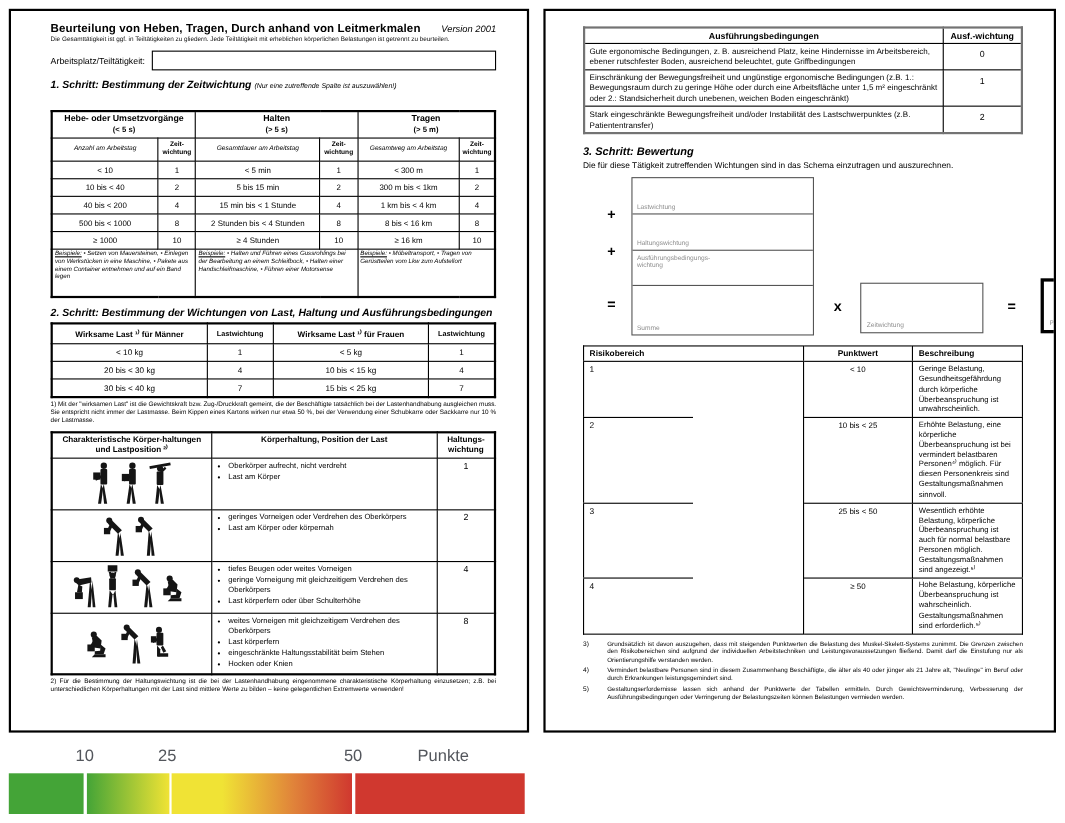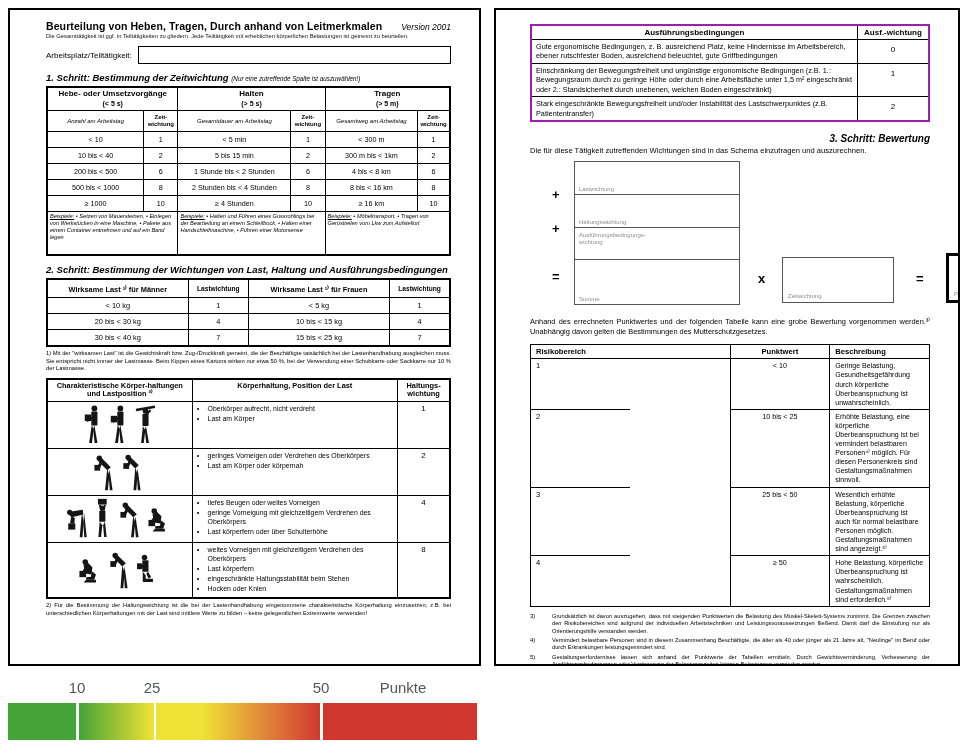--- a/index.html
+++ b/index.html
@@ -14,21 +14,21 @@
   .version{font-size:8.5px;font-style:italic;}
   .subtitle{font-size:5.8px;margin-top:1px;color:#111;}
   .wpRow{display:flex;align-items:center;margin-top:7px;}
   .wpLabel{font-size:8px;white-space:nowrap;margin-right:6px;}
   .wpBox{flex:1;height:16px;border:1px solid #000;}
 
   .stepHead{font-size:9.5px;font-weight:bold;font-style:italic;margin-top:8px;}
   .stepNote{font-size:6.3px;font-weight:normal;font-style:italic;}
 
   table{border-collapse:collapse;width:100%;table-layout:fixed;}
-  .t1{border:2px solid #000;margin-top:3px;}
+  .t1{border:2px solid #000;margin-top:17px;}
   .t1 th,.t1 td{border:1px solid #000;text-align:center;padding:1px 2px;overflow:hidden;}
   .t1 .ghead{font-size:8px;font-weight:bold;line-height:1.25;}
   .t1 .ghead .sub{font-weight:bold;font-size:7px;}
   .t1 .chead{font-size:6px;font-style:italic;line-height:1.15;height:18px;}
   .t1 .chead.zw{font-weight:bold;font-style:normal;}
   .t1 .drow td{font-size:7.2px;height:13px;}
   .t1 .ex{font-size:5.6px;font-style:italic;text-align:left;vertical-align:top;height:40px;line-height:1.25;}
   .t1 .ex .bl{text-decoration:underline;}
 
   .t2{border:2px solid #000;margin-top:3px;}
@@ -41,27 +41,27 @@
   .t3 th,.t3 td{border:1px solid #000;padding:2px 3px;vertical-align:top;}
   .t3 th{font-size:7.4px;text-align:center;line-height:1.2;}
   .t3 .figs{text-align:center;vertical-align:middle;}
   .t3 ul{margin:1px 0 1px 12px;padding:0;}
   .t3 li{font-size:6.9px;line-height:1.3;margin:0 0 1px 0;}
   .t3 .wt{font-size:8px;text-align:center;}
   .figwrap{display:flex;justify-content:center;align-items:flex-end;gap:5px;flex-wrap:wrap;}
   .fg{display:block;}
 
   
-  .tc{border:2px solid #a21caf;}
+  .tc{border:2px solid #737373;}
   .tc th,.tc td{border:1px solid #000;padding:2px 4px;}
   .tc th{font-size:8px;text-align:center;}
   .tc .ctext{font-size:7.3px;line-height:1.3;vertical-align:top;}
   .tc .cwt{font-size:8px;text-align:center;vertical-align:top;padding-top:5px;}
 
-  .s3head{font-size:10px;font-weight:bold;font-style:italic;margin-top:11px;text-align:right;}
+  .s3head{font-size:10px;font-weight:bold;font-style:italic;margin-top:11px;}
   .s3intro{font-size:7.6px;margin-top:2px;}
 
   .schema{position:relative;height:146px;margin-top:6px;}
   .stack{position:absolute;left:44px;top:0;width:166px;border:1px solid #555;box-sizing:border-box;}
   .scell{border-bottom:1px solid #555;position:relative;box-sizing:border-box;}
   .scell:last-child{border-bottom:none;}
   .scell .slabel{position:absolute;left:4px;bottom:2px;font-size:6px;color:#8e8e8e;line-height:1.15;}
   .scell.c3 .slabel{bottom:auto;top:4px;width:90px;}
   .op{position:absolute;font-size:13px;font-weight:bold;}
   .zbox,.pbox{position:absolute;box-sizing:border-box;}
@@ -146,26 +146,26 @@
     </tr>
     <tr class="drow">
       <td>10 bis &lt; 40</td>
           <td>2</td>
       <td>5 bis 15 min</td>
           <td>2</td>
       <td>300 m bis &lt; 1km</td>
           <td>2</td>
     </tr>
     <tr class="drow">
-      <td>200 bis &lt; 500</td>
-          <td>6</td>
-      <td>1 Stunde bis &lt; 2 Stunden</td>
-          <td>6</td>
-      <td>4 bis &lt; 8 km</td>
-          <td>6</td>
+      <td>40 bis &lt; 200</td>
+          <td>4</td>
+      <td>15 min bis &lt; 1 Stunde</td>
+          <td>4</td>
+      <td>1 km bis &lt; 4 km</td>
+          <td>4</td>
     </tr>
     <tr class="drow">
       <td>500 bis &lt; 1000</td>
           <td>8</td>
       <td>2 Stunden bis &lt; 4 Stunden</td>
           <td>8</td>
       <td>8 bis &lt; 16 km</td>
           <td>8</td>
     </tr>
     <tr class="drow">
@@ -466,21 +466,20 @@
     <div class="op" style="left:228px;top:110px;">x</div>
     <div class="zbox">
         <span class="slabel">Zeitwichtung</span>
       </div>
     <div class="op" style="left:386px;top:110px;">=</div>
     <div class="pbox">
         <span class="slabel">Punktwert</span>
       </div>
   </div>
 
-  <div class="evalIntro">Anhand des errechneten Punktwertes und der folgenden Tabelle kann eine grobe Bewertung vorgenommen werden.³⁾ Unabhängig davon gelten die Bestimmungen des Mutterschutzgesetzes.</div>
 
   <table class="rt">
     <tbody>
         <tr>
       <th colspan="2">Risikobereich</th>
       <th class="pw" style="text-align:center">Punktwert</th>
       <th class="bs">Beschreibung</th>
     </tr>
     <tr style="height:30px;">
       <td class="num">1</td>

